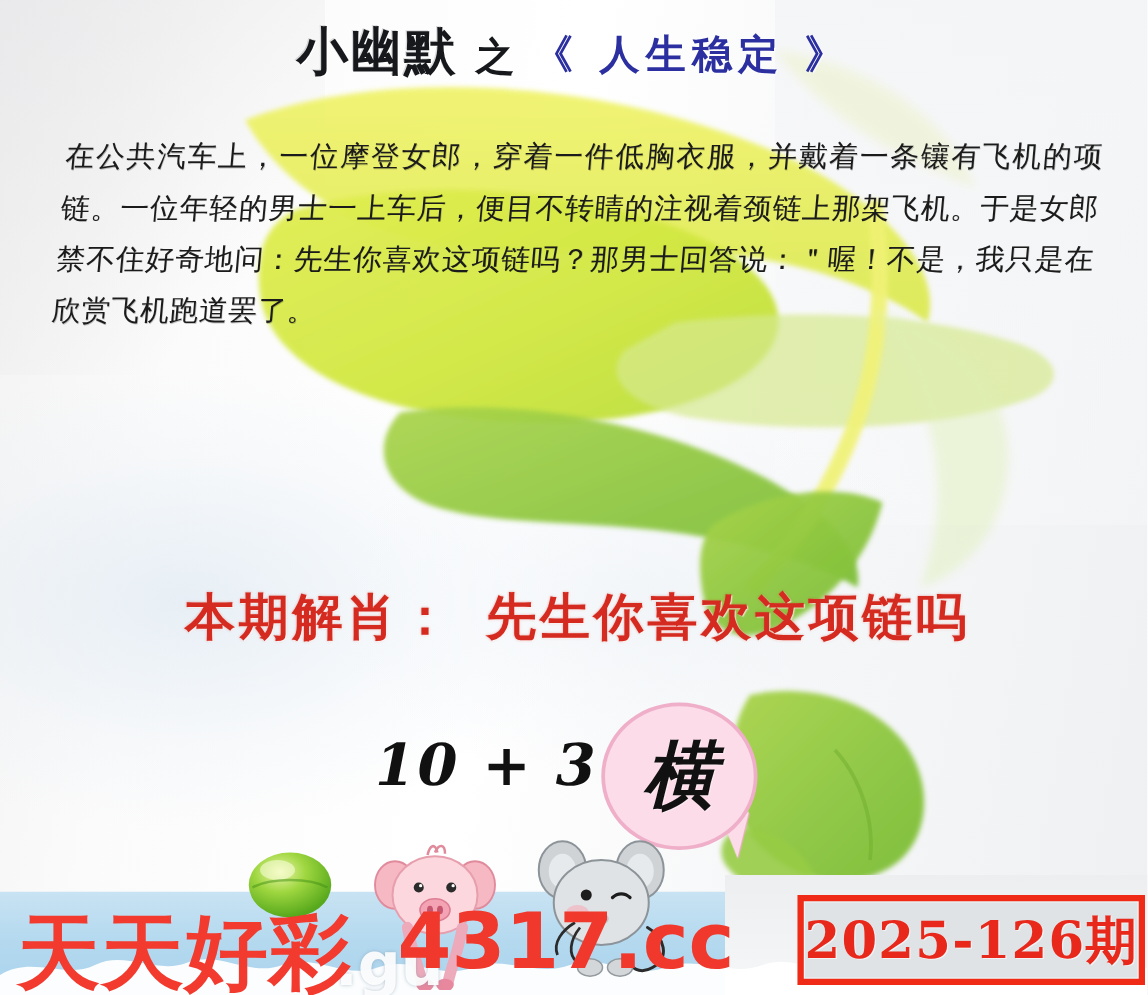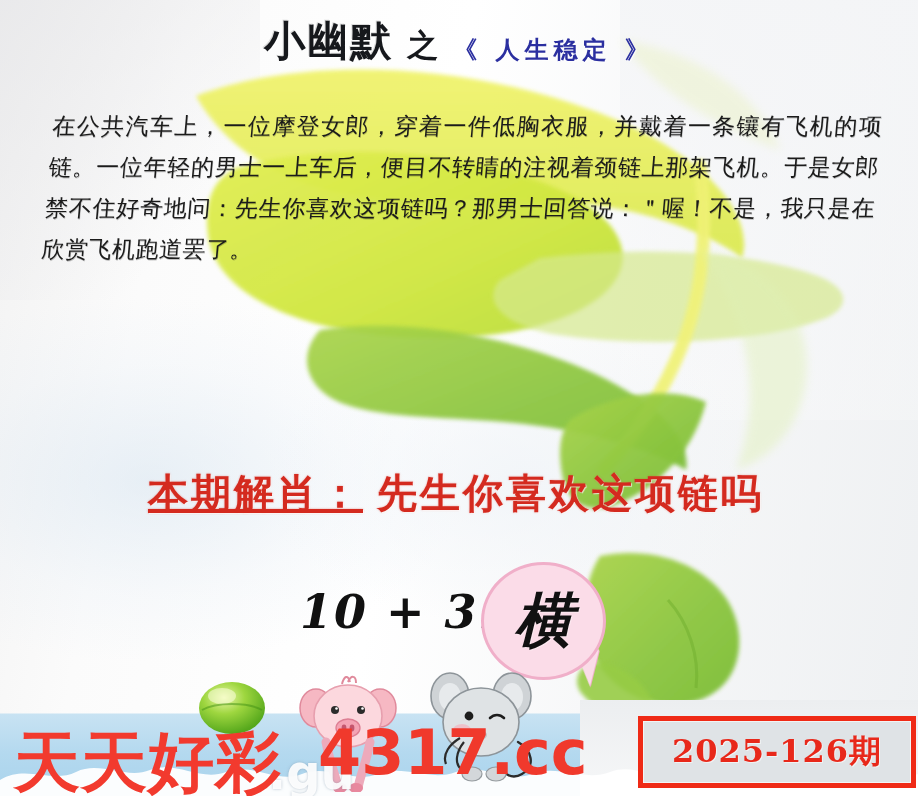--- a/index.html
+++ b/index.html
@@ -30,21 +30,21 @@
   
   .header{position:absolute;left:0;top:14px;width:918px;
     display:flex;justify-content:center;align-items:flex-end;gap:14px;}
   .t-main{
     font-family:"DejaVu Sans","Liberation Sans",sans-serif;
     font-size:41px;font-weight:bold;color:#16181c;letter-spacing:2px;
     text-shadow:1px 1px 0 rgba(255,255,255,.85), -1px -1px 0 rgba(120,120,120,.25);
   }
   .t-zhi{font-size:31px;font-weight:bold;color:#16181c;padding-bottom:2px;letter-spacing:1px;}
   .t-sub{
-    font-size:24px;font-weight:bold;color:#2b2fa0;padding-bottom:3px;letter-spacing:5px;
+    font-size:32px;font-weight:bold;color:#2b2fa0;padding-bottom:3px;letter-spacing:5px;
     text-shadow:1px 1px 1px rgba(255,255,255,.8);
   }
 
   
   .story{
     position:absolute;left:47px;top:106px;width:830px;
     font-family:"DejaVu Serif","Liberation Serif",serif;
     font-size:23px;line-height:41px;color:#1b1b1b;
     letter-spacing:.5px;text-align:justify;
     transform:skewX(-5deg);
@@ -52,21 +52,21 @@
   }
 
   
   .zodiac{
     position:absolute;left:148px;top:466px;
     font-family:"DejaVu Serif","Liberation Serif",serif;
     font-size:40px;font-weight:bold;color:#d42a1f;letter-spacing:3px;
     text-shadow:1px 1px 1px rgba(255,255,255,.7), 0 0 2px rgba(212,42,31,.45);
     white-space:nowrap;
   }
-  .zodiac .lbl{margin-right:14px;text-decoration:underline;}
+  .zodiac .lbl{margin-right:26px;}
 
   
   .eqrow{position:absolute;left:300px;top:585px;display:flex;align-items:center;gap:6px;}
   .eq-txt{
     font-family:"DejaVu Serif","Liberation Serif",serif;
     font-style:italic;font-weight:bold;font-size:46px;color:#111;
     letter-spacing:2px;text-shadow:1px 1px 0 rgba(255,255,255,.6);
   }
   .bubble{
     position:absolute;left:481px;top:562px;width:119px;height:112px;
@@ -99,21 +99,21 @@
 
   
   .issue{
     position:absolute;left:638px;top:716px;width:268px;height:62px;
     border:5px solid #ef2a16;background:#dfe3e6;
     display:flex;align-items:center;justify-content:center;
     box-shadow:0 0 0 1px rgba(255,255,255,.6) inset;
   }
   .issue span{
     font-family:"DejaVu Serif","Liberation Serif",serif;
-    font-weight:bold;font-size:32px;color:#e8281a;letter-spacing:1px;
+    font-weight:bold;font-size:41px;color:#e8281a;letter-spacing:1px;
     text-shadow:1px 1px 0 rgba(255,255,255,.55);
   }
 
   
   .wm-main{
     position:absolute;left:14px;top:718px;
     font-family:"DejaVu Sans","Liberation Sans",sans-serif;
     font-weight:bold;font-size:66px;color:#f23a2e;letter-spacing:1px;
     white-space:nowrap;
   }

